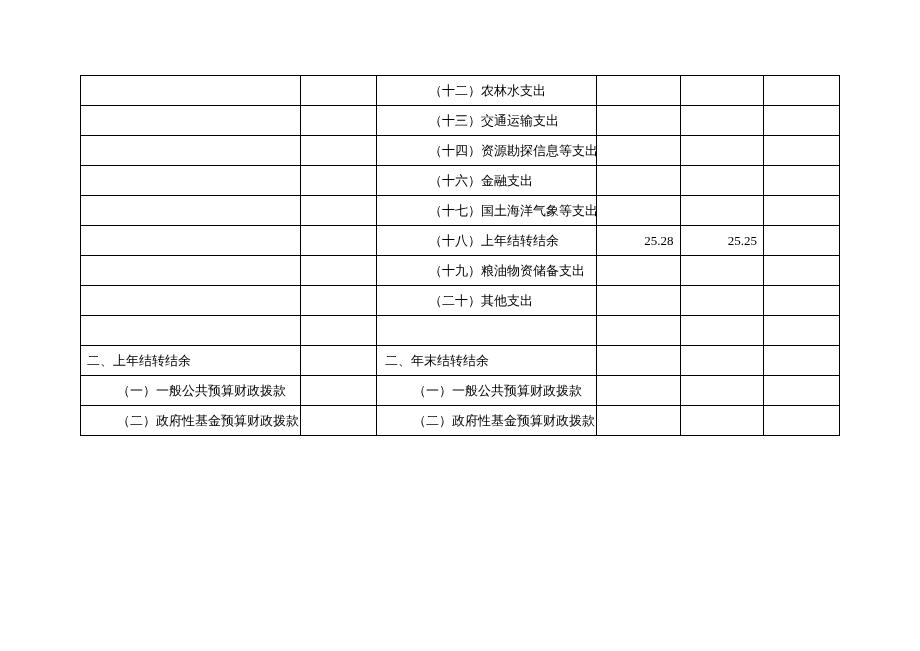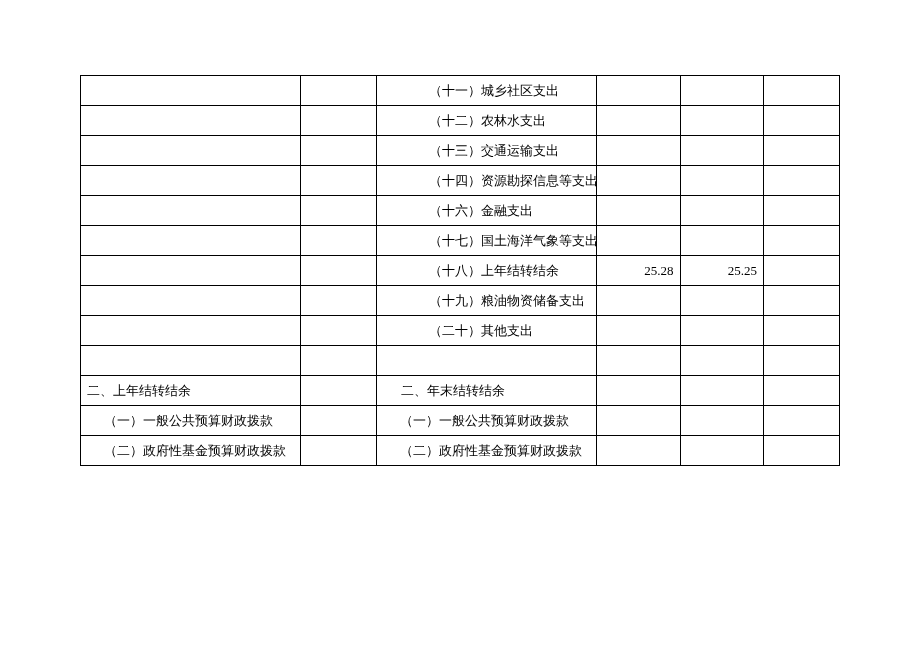--- a/index.html
+++ b/index.html
@@ -28,22 +28,22 @@
       overflow: hidden;
     }
     .col1 { width: 29%; }
     .col2 { width: 10%; }
     .col3 { width: 29%; }
     .col4 { width: 11%; }
     .col5 { width: 11%; }
     .col6 { width: 10%; }
     .center { text-align: right; }
     .indent1 { padding-left: 52px; }
-    .indent2 { padding-left: 24px; }
-    .indent3 { padding-left: 23px; }
+    .indent2 { padding-left: 8px; }
+    .indent3 { padding-left: 36px; }
     .spacer td {
       border-left: 1px solid #000;
       border-right: 1px solid #000;
       border-top: none;
       border-bottom: none;
       height: 30px;
     }
     .spacer td:first-child { border-left: 1px solid #000; }
     .spacer td:last-child { border-right: 1px solid #000; }
   </style>
@@ -53,28 +53,20 @@
 <table>
   <colgroup>
     <col class="col1">
       <col class="col2">
       <col class="col3">
       <col class="col4">
       <col class="col5">
       <col class="col6">
   </colgroup>
   <tbody id="tbody">
-      <tr>
-        <td></td>
-        <td class="center"></td>
-        <td class="indent1">（十一）城乡社区支出</td>
-        <td class="center"></td>
-        <td class="center"></td>
-        <td class="center"></td>
-      </tr>
       <tr>
         <td></td>
         <td class="center"></td>
         <td class="indent1">（十二）农林水支出</td>
         <td class="center"></td>
         <td class="center"></td>
         <td class="center"></td>
       </tr>
       <tr>
         <td></td>

